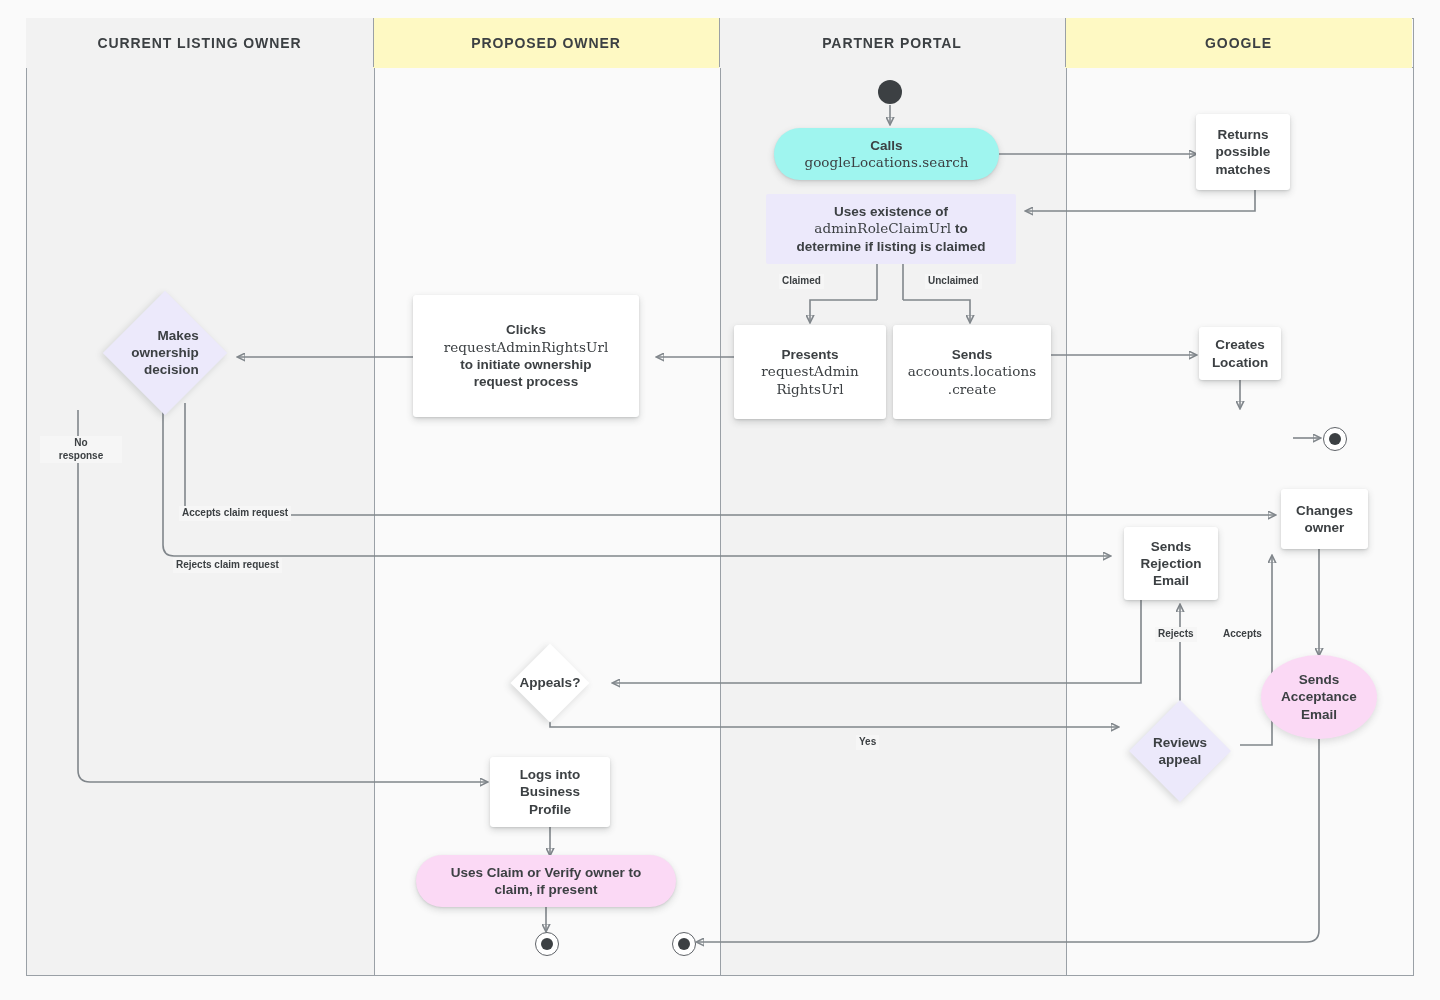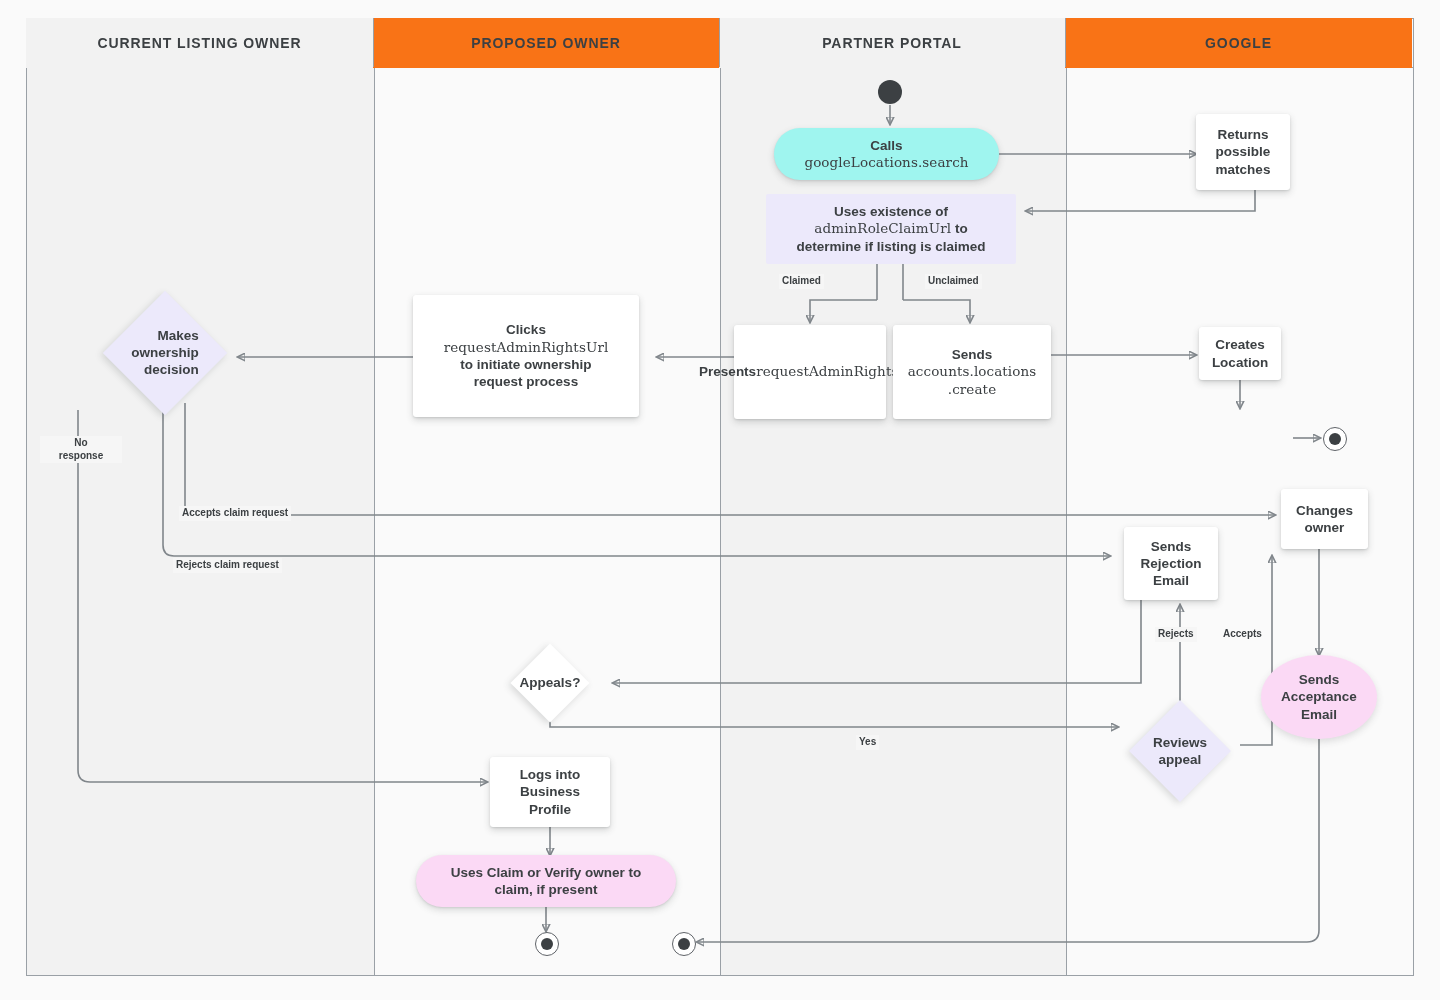--- a/index.html
+++ b/index.html
@@ -13,21 +13,21 @@
               border:1px solid #9aa0a6;box-sizing:border-box;}
   .lane{position:absolute;top:0;height:100%;box-sizing:border-box;}
   .lane.shade{background:#f2f2f2;}
   .lane.light{background:#fafafa;}
   .lane-div{position:absolute;top:0;height:100%;width:1px;background:#9aa0a6;}
   .hdr-row{position:absolute;left:26px;top:18px;width:1388px;height:50px;
            border-bottom:1px solid #9aa0a6;box-sizing:border-box;}
   .hdr{position:absolute;top:0;height:50px;display:flex;align-items:center;
        justify-content:center;box-sizing:border-box;}
   .hdr.shade{background:#f2f2f2;}
-  .hdr.light{background:#f97316;}
+  .hdr.light{background:#fef9c3;}
   .hdr span{font-size:14px;font-weight:700;letter-spacing:.9px;color:#3c4043;}
 
   
   #wires{position:absolute;left:0;top:0;width:1440px;height:1000px;
          pointer-events:none;}
   #wires path,#wires line{fill:none;stroke:#80868b;stroke-width:1.6;}
 
   
   .node{position:absolute;box-sizing:border-box;display:flex;
         align-items:center;justify-content:center;text-align:center;
@@ -165,21 +165,21 @@
 
   <div class="node rect-lav" style="left:766px;top:194px;width:250px;height:70px;flex-direction:column;">
     <div>Uses existence of</div>
     <div><span class="mono">adminRoleClaimUrl</span><span> to</span></div>
     <div>determine if listing is claimed</div>
   </div>
 
   <div class="elabel" style="left:779px;top:274px;">Claimed</div>
   <div class="elabel" style="left:925px;top:274px;">Unclaimed</div>
 
-  <div class="node box" style="left:734px;top:325px;width:152px;height:94px;flex-direction:row;">
+  <div class="node box" style="left:734px;top:325px;width:152px;height:94px;flex-direction:column;">
     <div>Presents</div>
     <div class="mono">requestAdmin</div>
     <div class="mono">RightsUrl</div>
   </div>
 
   <div class="node box" style="left:893px;top:325px;width:158px;height:94px;flex-direction:column;">
     <div>Sends</div>
     <div class="mono">accounts.locations</div>
     <div class="mono">.create</div>
   </div>

